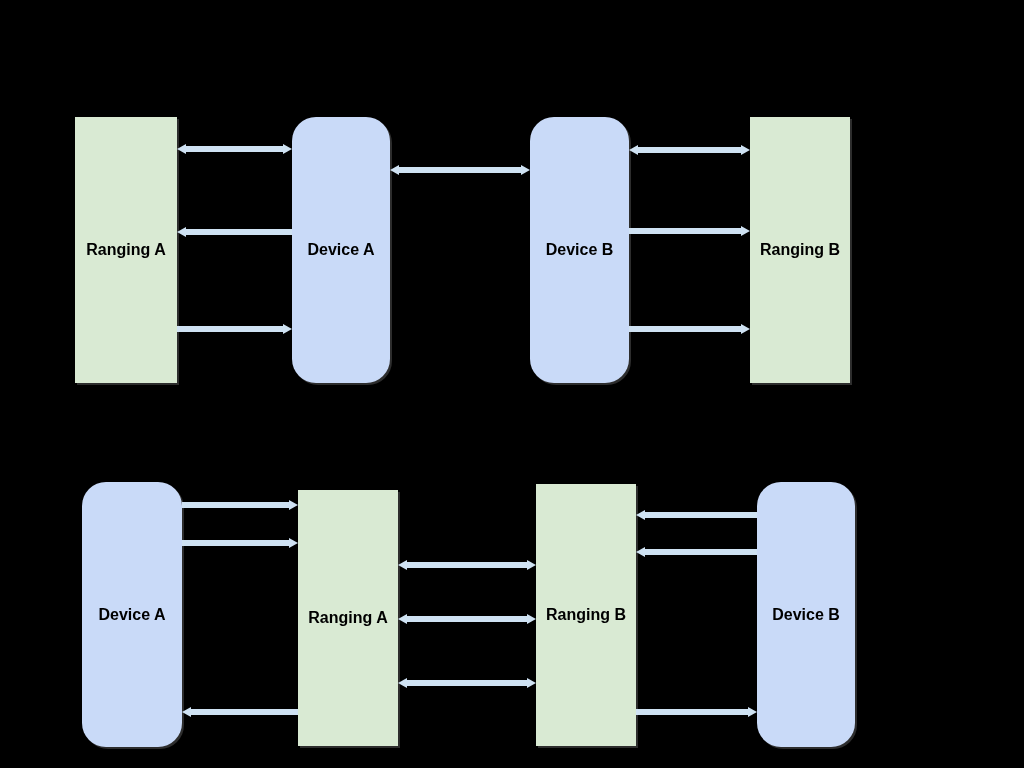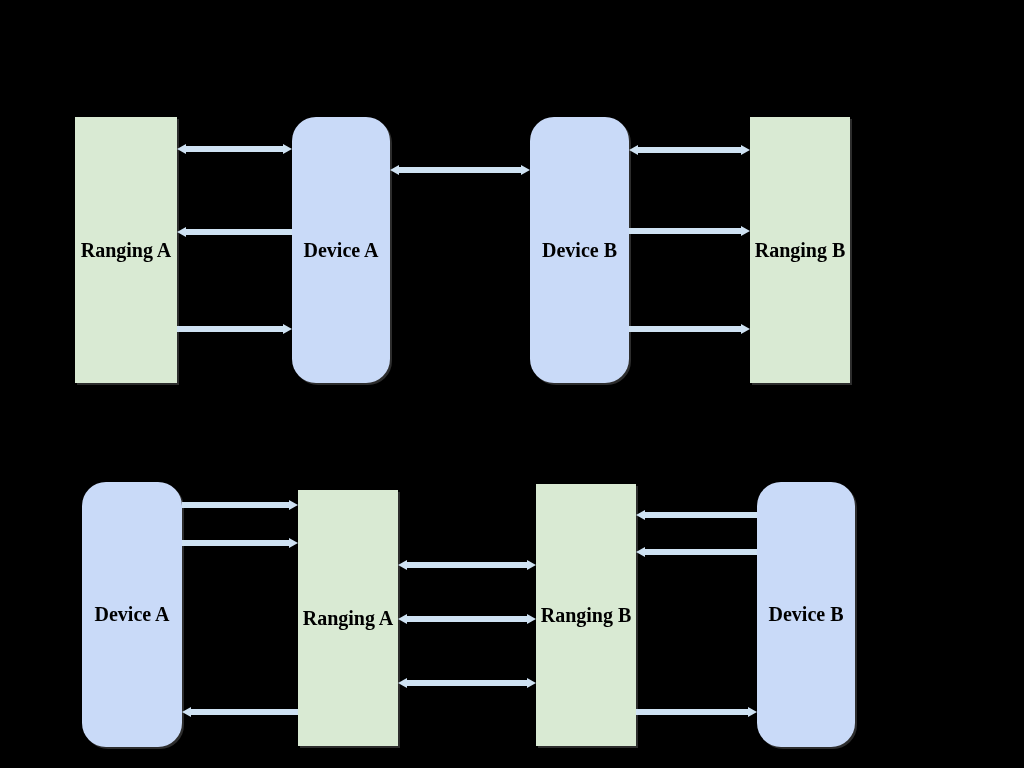--- a/index.html
+++ b/index.html
@@ -20,25 +20,24 @@
     position: absolute;
     display: flex;
     align-items: center;
     justify-content: center;
     box-sizing: border-box;
     box-shadow: 2px 2px 0 rgba(130,130,130,0.35);
   }
   .box.device  { background: var(--device-fill, #c9daf8); border-radius: 24px; }
   .box.ranging { background: var(--ranging-fill, #d9ead3); border-radius: 0; }
   .box-label {
-    font-size: 20px;
+    font-size: 16px;
     font-weight: bold;
     color: var(--label-color, #000);
     white-space: nowrap;
-    font-family: Liberation Serif, serif;
   }
   .arrow { position: absolute; height: 10px; }
   .arrow .shaft {
     position: absolute;
     top: 2px;
     height: 6px;
     background: var(--arrow-color, #cfe2f3);
   }
   .arrow .head {
     position: absolute;

